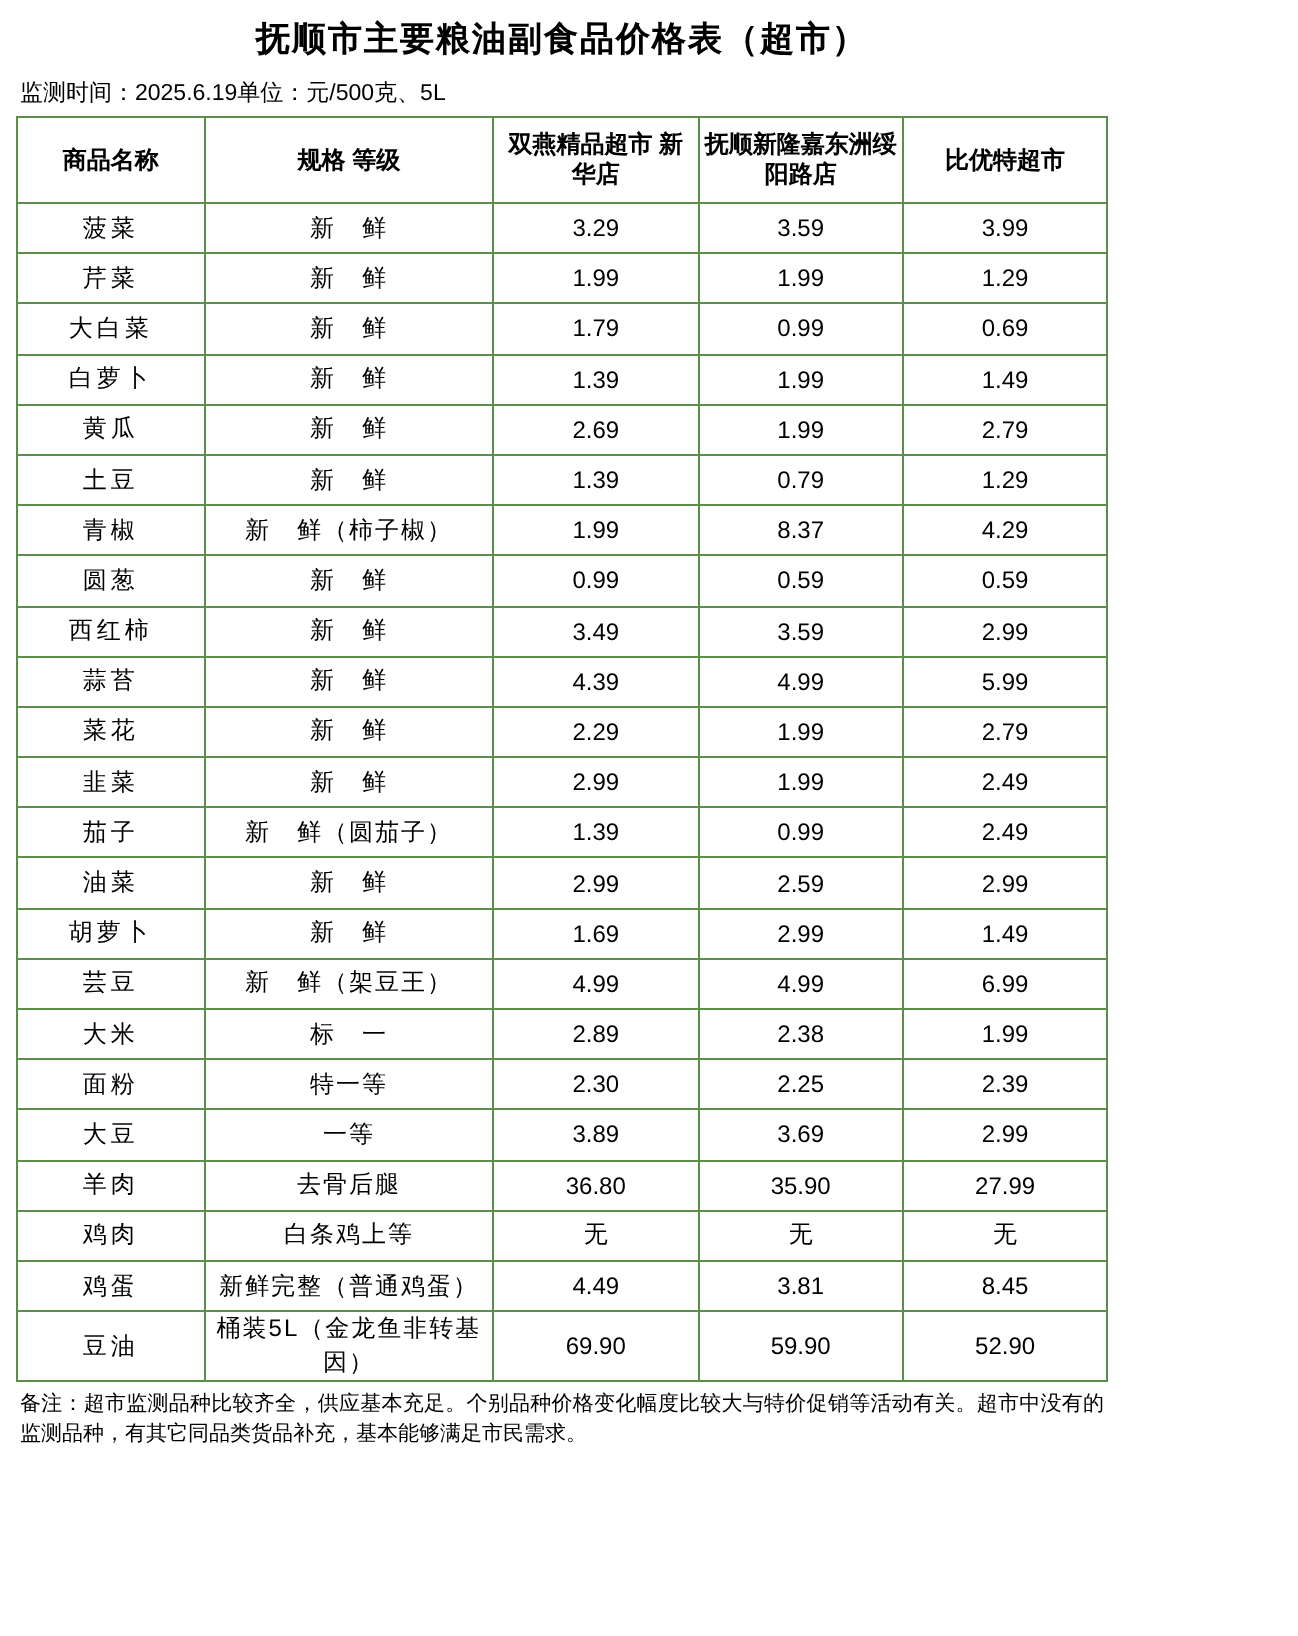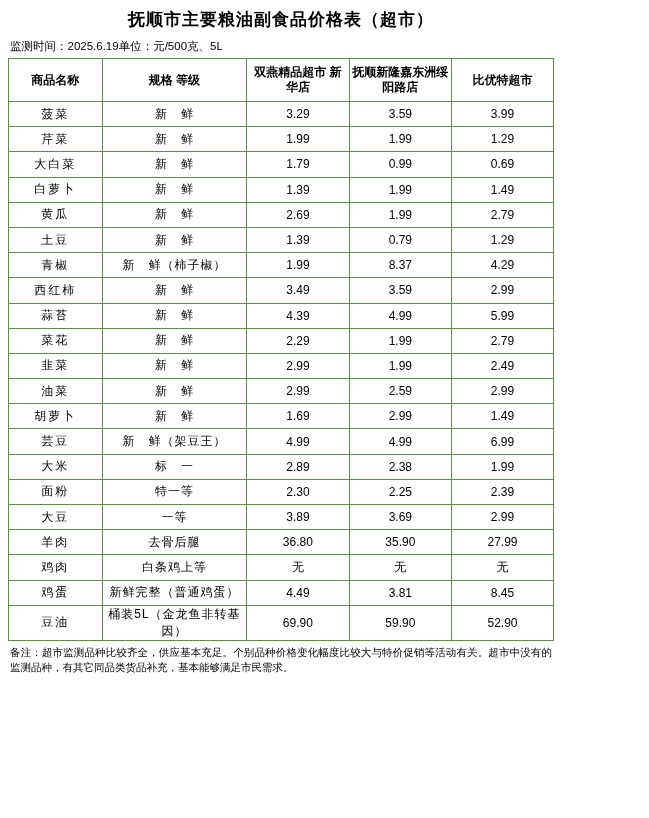--- a/index.html
+++ b/index.html
@@ -161,20 +161,27 @@
           <td class="val">1.29</td>
         </tr>
         <tr>
           <td class="name">青椒</td>
           <td class="spec">新　鲜（柿子椒）</td>
           <td class="val">1.99</td>
           <td class="val">8.37</td>
           <td class="val">4.29</td>
         </tr>
         <tr>
+          <td class="name">圆葱</td>
+          <td class="spec">新　鲜</td>
+          <td class="val">0.99</td>
+          <td class="val">0.59</td>
+          <td class="val">0.59</td>
+        </tr>
+        <tr>
           <td class="name">西红柿</td>
           <td class="spec">新　鲜</td>
           <td class="val">3.49</td>
           <td class="val">3.59</td>
           <td class="val">2.99</td>
         </tr>
         <tr>
           <td class="name">蒜苔</td>
           <td class="spec">新　鲜</td>
           <td class="val">4.39</td>
@@ -186,20 +193,27 @@
           <td class="spec">新　鲜</td>
           <td class="val">2.29</td>
           <td class="val">1.99</td>
           <td class="val">2.79</td>
         </tr>
         <tr>
           <td class="name">韭菜</td>
           <td class="spec">新　鲜</td>
           <td class="val">2.99</td>
           <td class="val">1.99</td>
+          <td class="val">2.49</td>
+        </tr>
+        <tr>
+          <td class="name">茄子</td>
+          <td class="spec">新　鲜（圆茄子）</td>
+          <td class="val">1.39</td>
+          <td class="val">0.99</td>
           <td class="val">2.49</td>
         </tr>
         <tr>
           <td class="name">油菜</td>
           <td class="spec">新　鲜</td>
           <td class="val">2.99</td>
           <td class="val">2.59</td>
           <td class="val">2.99</td>
         </tr>
         <tr>

